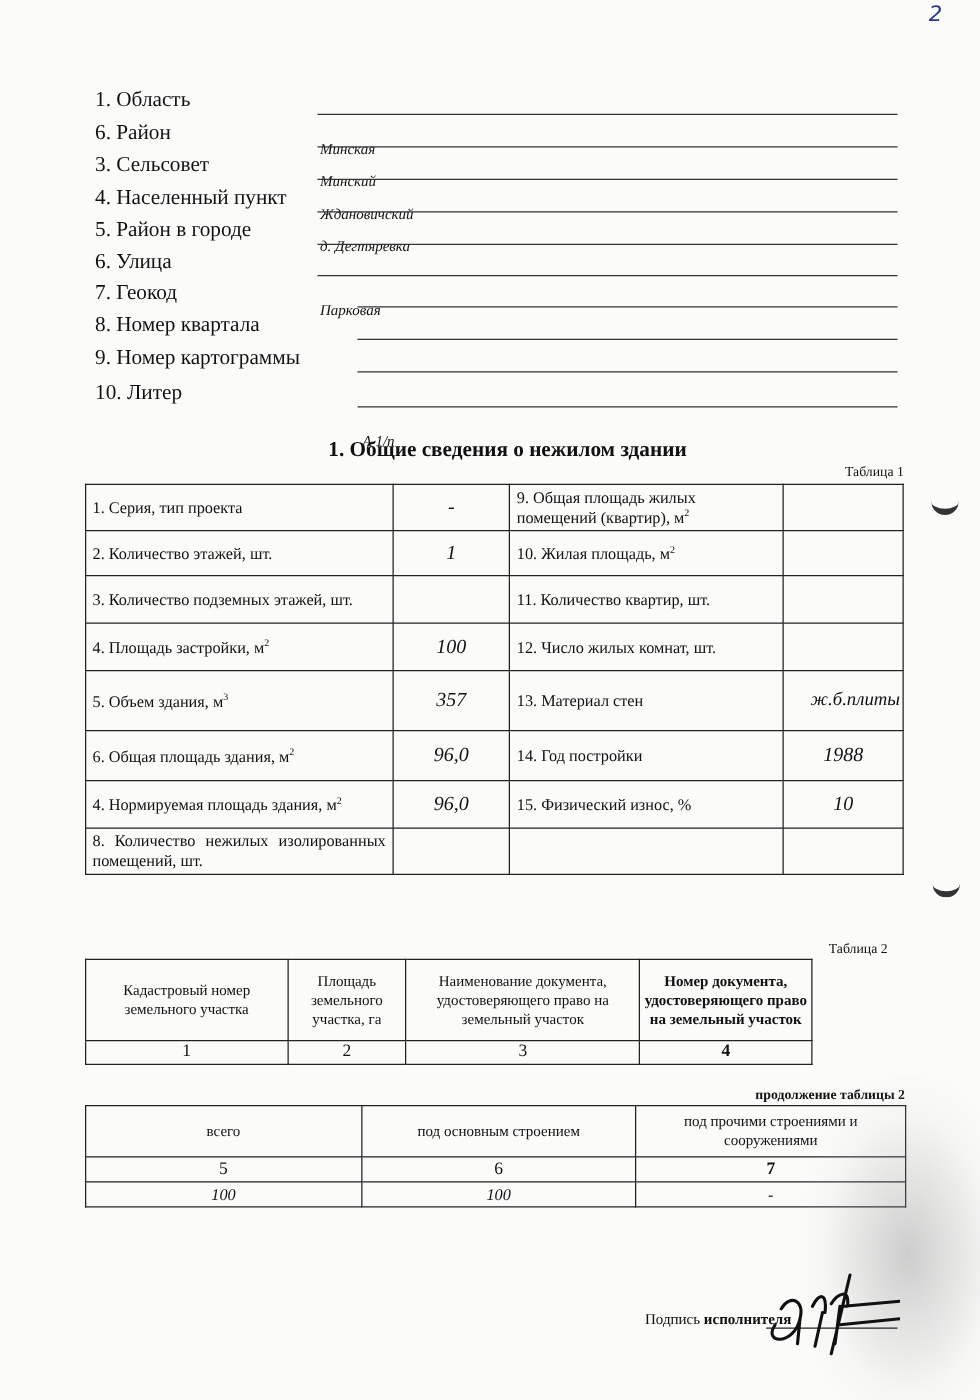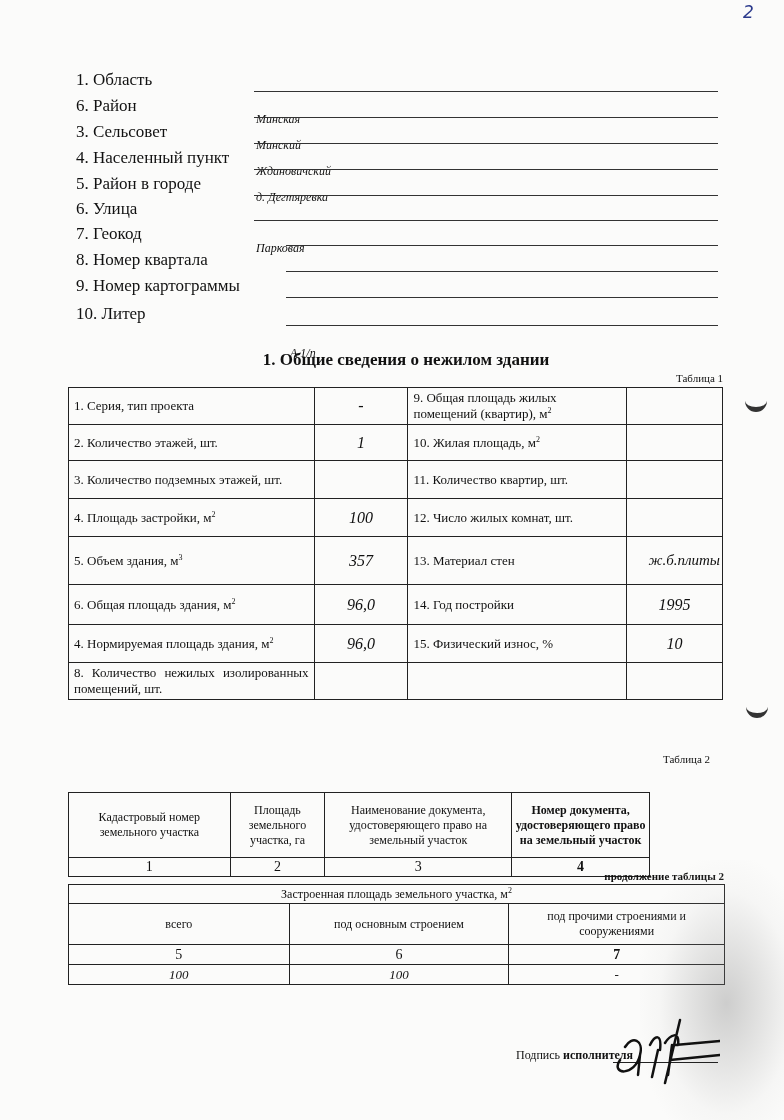--- a/index.html
+++ b/index.html
@@ -147,40 +147,40 @@
     <tr style="height:48px">
       <td><span>5. Объем здания, м</span><sup>3</sup></td>
       <td class="val">357</td>
       <td><span>13. Материал стен</span></td>
       <td class="val-r">ж.б.плиты</td>
     </tr>
     <tr style="height:40px">
       <td><span>6. Общая площадь здания, м</span><sup>2</sup></td>
       <td class="val">96,0</td>
       <td><span>14. Год постройки</span></td>
-      <td class="val">1995</td>
+      <td class="val">1988</td>
     </tr>
     <tr style="height:38px">
       <td><span>4. Нормируемая площадь здания, м</span><sup>2</sup></td>
       <td class="val">96,0</td>
       <td><span>15. Физический износ, %</span></td>
       <td class="val">10</td>
     </tr>
     <tr style="height:36px">
       <td class="just">8. Количество нежилых изолированных помещений, шт.</td>
       <td class="val"></td>
       <td></td>
       <td class="val"></td>
     </tr>
   </tbody>
     </table>
 
   <div class="table-caption" style="left:663px; top:753px">Таблица 2</div>
 
-  <table class="t2" style="left:68px; top:792px; width:582px">
+  <table class="t2" style="left:68px; top:767px; width:582px">
     <colgroup>
         <col style="width:189px">
         <col style="width:104px">
         <col style="width:215px">
         <col style="width:149px">
       </colgroup>
     <tbody>
         <tr style="height:65px">
       <td>Кадастровый номер земельного участка</td>
       <td>Площадь земельного участка, га</td>
@@ -198,23 +198,20 @@
 
   <div class="continuation">продолжение таблицы 2</div>
 
   <table class="t3" style="left:68px; top:884px; width:657px">
     <colgroup>
         <col style="width:221px">
         <col style="width:220px">
         <col style="width:216px">
       </colgroup>
     <tbody>
-        <tr style="height:18px">
-      <td colspan="3"><span>Застроенная площадь земельного участка, м</span><sup>2</sup></td>
-    </tr>
     <tr style="height:41px">
       <td>всего</td>
       <td>под основным строением</td>
       <td>под прочими строениями и сооружениями</td>
     </tr>
     <tr class="num-row" style="height:20px">
       <td>5</td>
       <td>6</td>
       <td class="bold">7</td>
     </tr>

